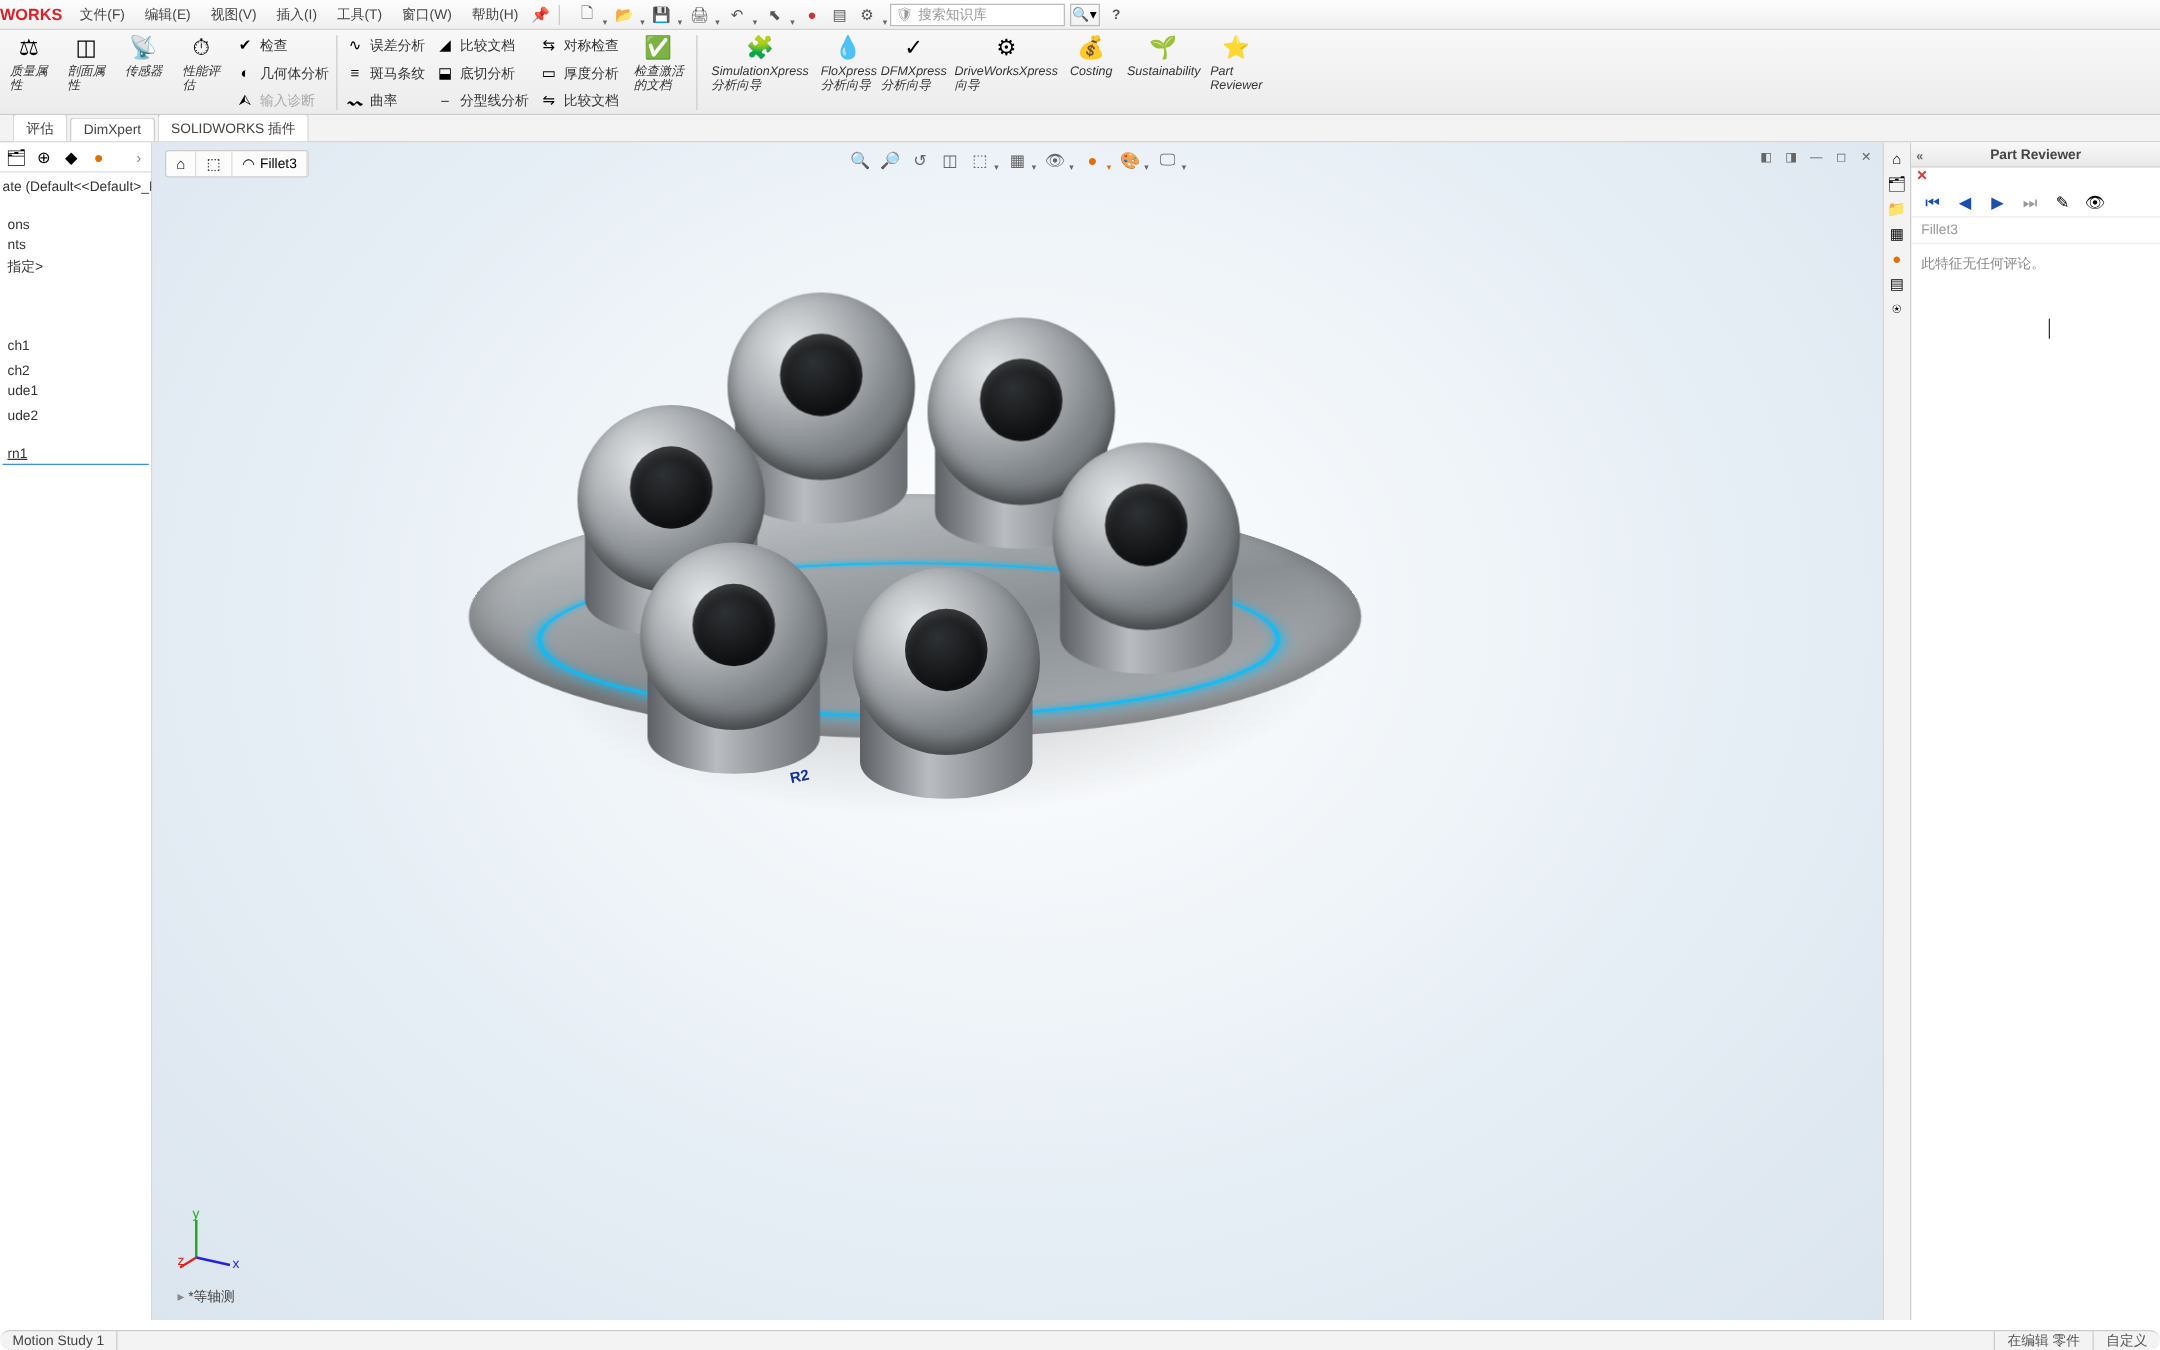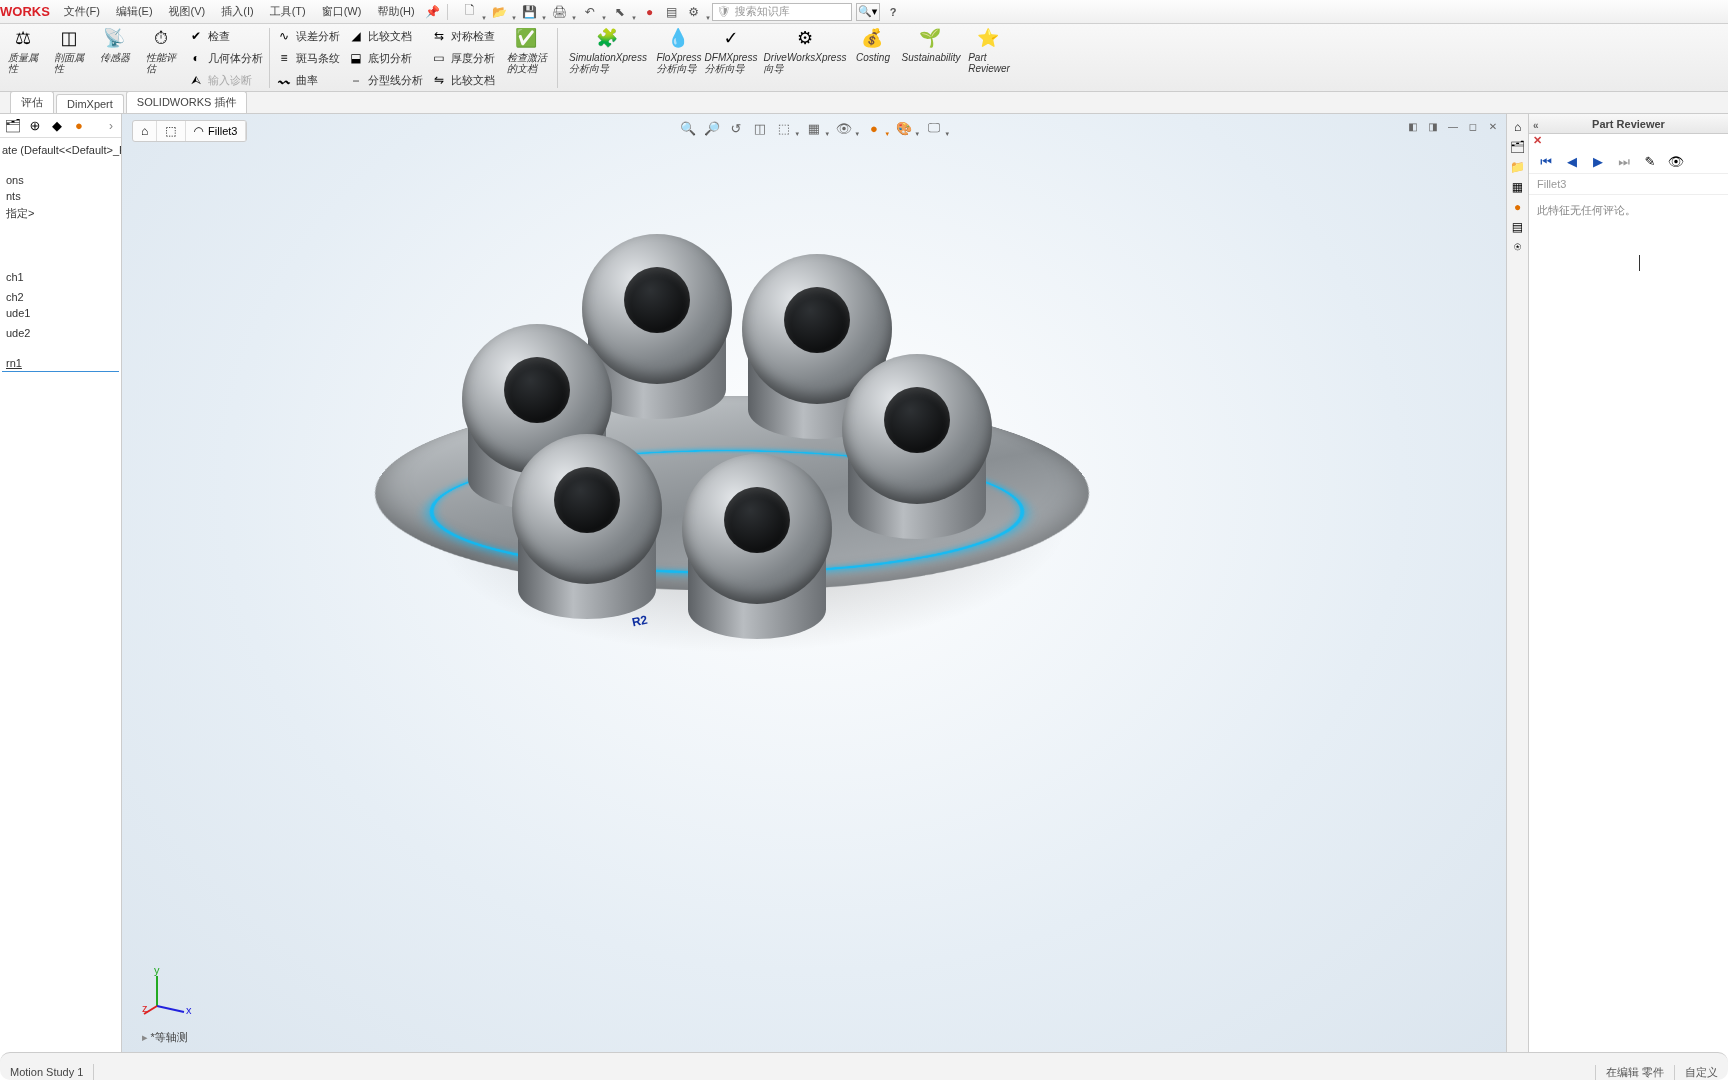--- a/index.html
+++ b/index.html
@@ -66,21 +66,21 @@
 .rev-title { height: 20px; background: linear-gradient(#f8f8f8,#e8e8e8); border-bottom: 1px solid #ccc; text-align: center; line-height: 20px; font-weight: bold; color: #444; position: relative; }
 .rev-title .collapse { position: absolute; left: 4px; top: 2px; font-size: 10px; color: #666; }
 .rev-close { height: 16px; padding: 0 4px; }
 .rev-close span { color: #d04040; font-weight: bold; cursor: default; }
 .rev-nav { height: 24px; display: flex; align-items: center; gap: 4px; padding: 0 6px; border-bottom: 1px solid #eee; }
 .rn-btn { width: 22px; height: 18px; display:flex;align-items:center;justify-content:center;font-size:13px;cursor:default; }
 .rev-feat { padding: 4px 8px; color: #999; border-bottom: 1px solid #eee; }
 .rev-comment { padding: 8px; color: #888; font-size: 11px; flex: 1; position: relative; }
 .text-cursor { position: absolute; top: 60px; left: 110px; width: 1px; height: 16px; background: #333; }
 
-.statusbar { position: absolute; bottom: 0; left: 0; right: 0; height: 28px; background: #f3f3f3; border-top: 1px solid #ccc; display: flex; align-items: flex-end; border-radius: 10px; }
+.statusbar { position: absolute; bottom: 0; left: 0; right: 0; height: 16px; background: #f3f3f3; border-top: 1px solid #ccc; display: flex; align-items: center; border-radius: 10px; }
 .sb-tab { padding: 2px 10px; border-right: 1px solid #ccc; color: #444; cursor: default; }
 .sb-spacer { flex: 1; }
 .sb-info { padding: 0 10px; color: #555; border-left: 1px solid #ccc; }
 
 
 .model-shadow { position:absolute; left:310px; top:280px; width:640px; height:260px; background: radial-gradient(ellipse at 50% 50%, rgba(0,0,0,0.25), rgba(0,0,0,0) 70%); border-radius:50%; transform: skewX(-8deg); }
 .plate { position:absolute; left:260px; top:160px; width:700px; height:400px; border-radius:50%; background: linear-gradient(160deg,#cfd3d6,#8a8f93 60%,#b8bcc0); box-shadow: inset 0 -10px 30px rgba(0,0,0,.3); transform: perspective(900px) rotateX(62deg); }
 .plate-edge { position:absolute; left:260px; top:360px; width:700px; height:40px; border-radius:50%/50%; background: linear-gradient(#6e7276,#9fa3a7); transform: perspective(900px) rotateX(62deg); z-index:-1; }
 .hilite { position:absolute; border-radius:50%; border: 4px solid rgba(0,190,255,.85); box-shadow: 0 0 14px rgba(0,190,255,.9), inset 0 0 10px rgba(0,190,255,.7); transform: perspective(900px) rotateX(62deg); }
 .boss { position:absolute; width:150px; height:150px; }

